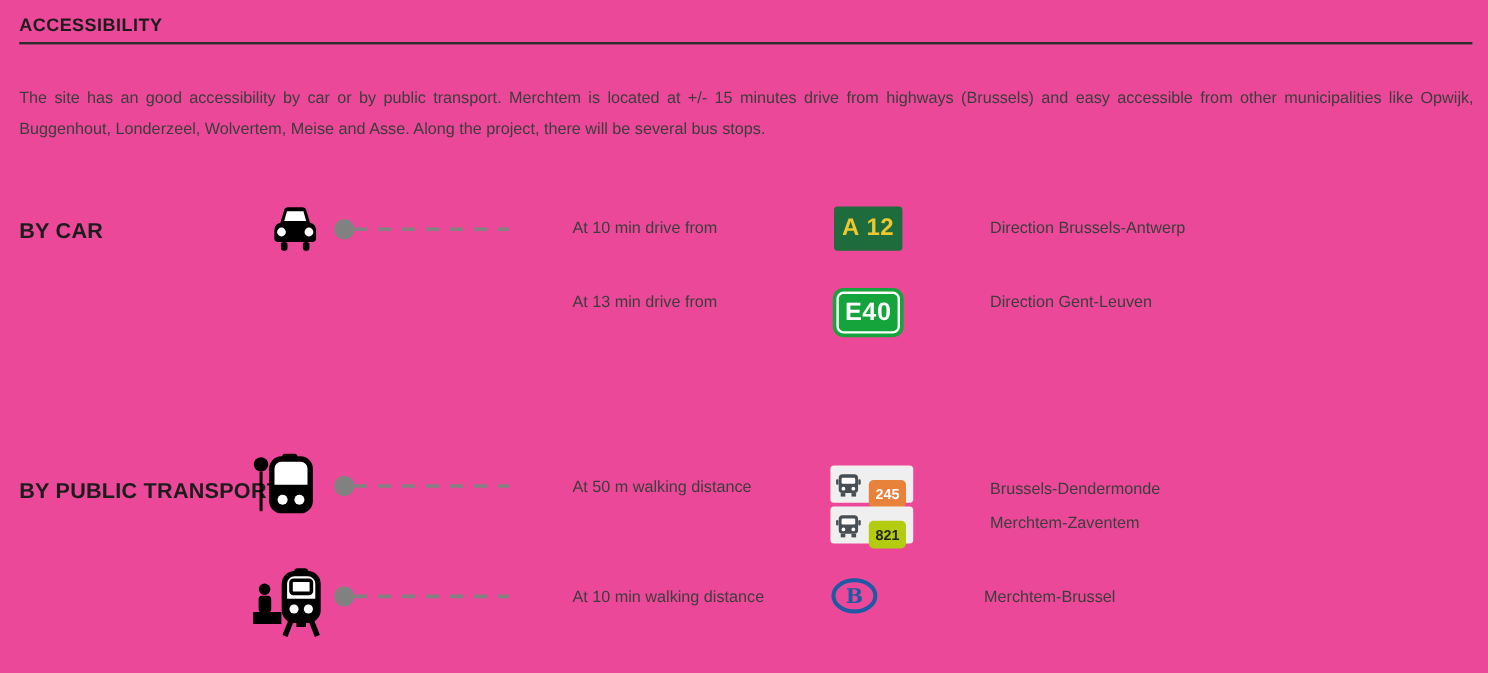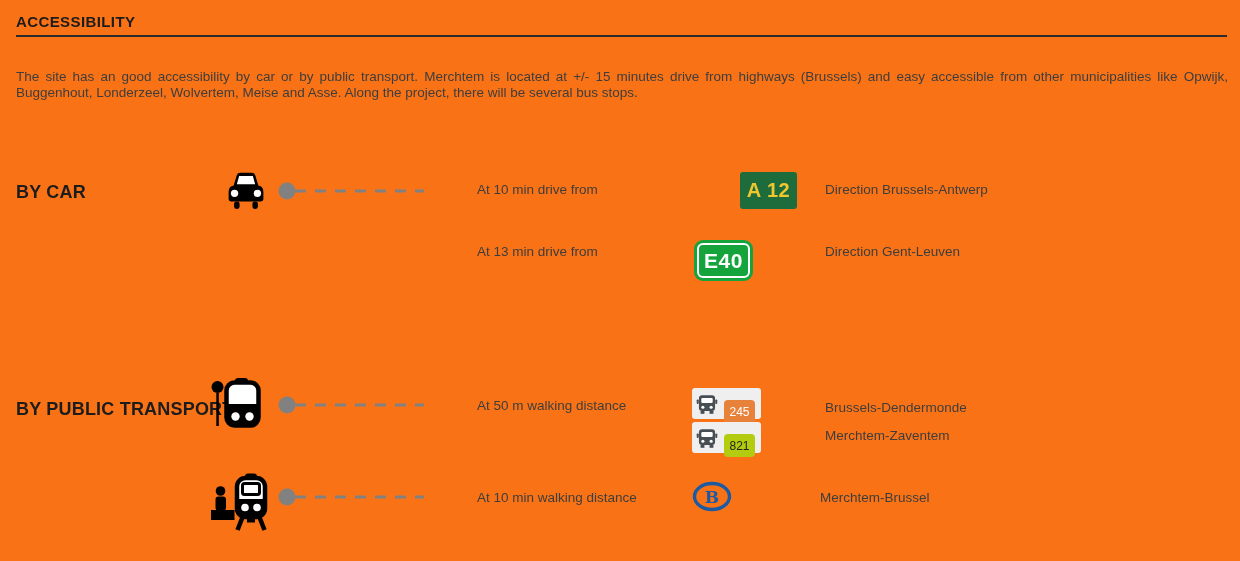--- a/index.html
+++ b/index.html
@@ -1,54 +1,54 @@
 <!DOCTYPE html>
 <html><head>
 <meta charset="utf-8">
 <style>
   html, body { margin: 0; padding: 0; background: #ffffff; }
   .page {
     position: relative;
     width: 1240px;
     height: 561px;
-    background: #f97316;
+    background: #ec4899;
     font-family: "Liberation Sans", sans-serif;
     overflow: hidden;
   }
   .title {
     position: absolute; left: 16px; top: 13px;
     font-size: 15px; font-weight: bold; letter-spacing: 0.4px;
     color: #1c1c1c; margin: 0;
   }
   .rule {
     position: absolute; left: 16px; top: 35px;
     width: 1211px; height: 2px; background: #2c2c2c;
   }
   .intro {
     position: absolute; left: 16px; top: 69px; width: 1212px;
-    font-size: 13.5px; line-height: 16px; color: #3d3d3d;
+    font-size: 13.5px; line-height: 26px; color: #3d3d3d;
     text-align: justify; margin: 0;
   }
   .section-label {
     position: absolute; left: 16px;
     font-size: 18px; font-weight: bold; letter-spacing: 0.2px;
     color: #1c1c1c;
   }
   .txt {
     position: absolute;
     font-size: 13.5px; color: #3d3d3d; white-space: nowrap; margin-left: 40px;
   }
   .icon { position: absolute; }
   .connector { position: absolute; width: 147px; height: 18px; }
 
   .sign-a12 {
     position: absolute; left: 695px; top: 172px;
     width: 57px; height: 37px; border-radius: 3px;
     display: flex; align-items: center; justify-content: center;
-    font-size: 20px; font-weight: bold; letter-spacing: 0.5px; margin-left: 45px;
+    font-size: 20px; font-weight: bold; letter-spacing: 0.5px;
   }
   .sign-e40 {
     position: absolute; left: 694px; top: 240px;
     width: 59px; height: 41px; border-radius: 9px;
     display: flex; align-items: center; justify-content: center;
   }
   .sign-e40 .ring {
     position: absolute; inset: 3px;
     border: 2.5px solid #ffffff; border-radius: 6px;
   }
@@ -59,21 +59,21 @@
   .bus-row {
     position: absolute; left: 692px;
     width: 69px; height: 31px; border-radius: 3px;
     background: #efefef;
     display: flex; align-items: center;
     padding-left: 4px; box-sizing: border-box; gap: 6px;
   }
   .bus-badge {
     width: 31px; height: 23px; border-radius: 4px;
     display: flex; align-items: center; justify-content: center;
-    font-size: 12px; font-weight: normal; margin-top: 16px;
+    font-size: 12px; font-weight: bold; margin-top: 16px;
   }
 </style>
 </head>
 <body>
 
 <div class="page">
 
   <h1 class="title">ACCESSIBILITY</h1>
   <div class="rule"></div>
   <p class="intro">The site has an good accessibility by car or by public transport. Merchtem is located at +/- 15 minutes drive from highways (Brussels) and easy accessible from other municipalities like Opwijk, Buggenhout, Londerzeel, Wolvertem, Meise and Asse. Along the project, there will be several bus stops.</p>

